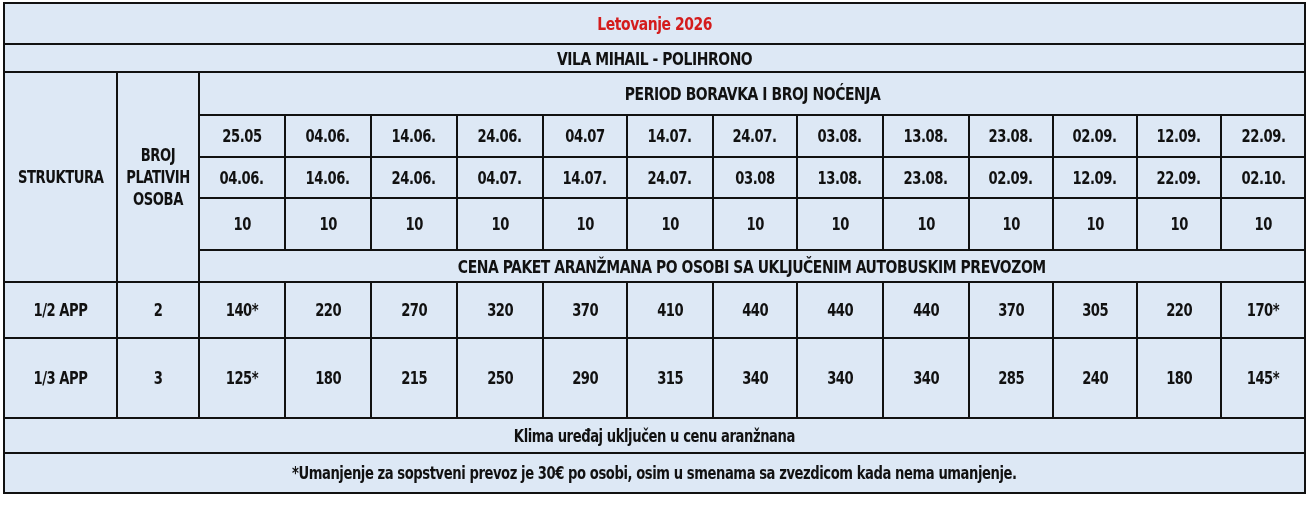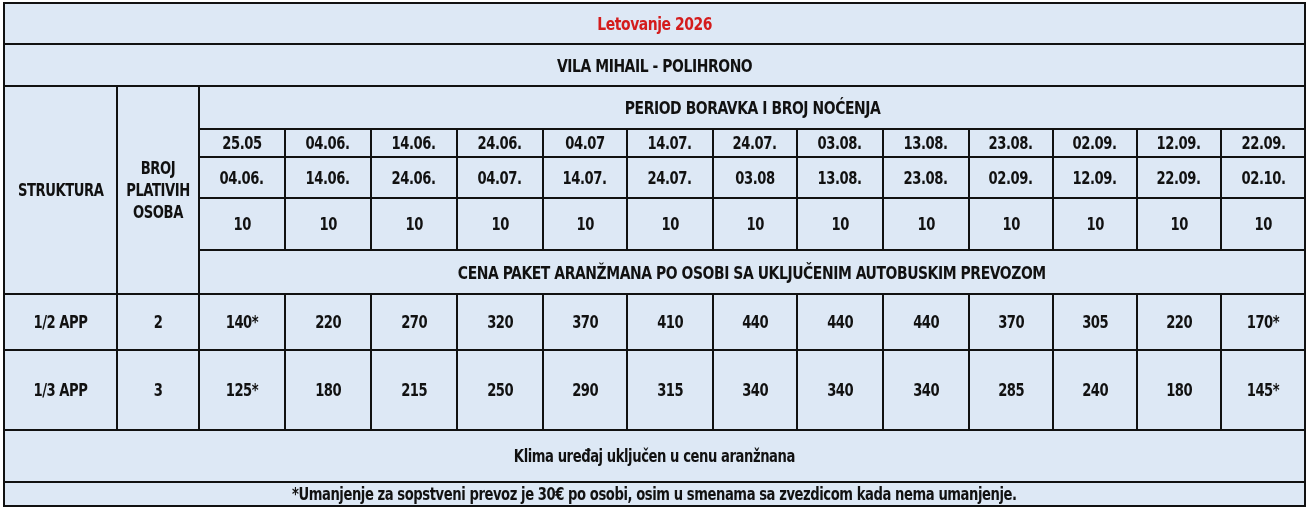--- a/index.html
+++ b/index.html
@@ -63,35 +63,35 @@
       <col style="width:84px">
       <col style="width:84px">
       <col style="width:84px">
     <col style="width:84px">
   </colgroup>
 
   <tbody>
       <tr style="height:41px">
     <td colspan="15"><span class="narrow title">Letovanje 2026</span></td>
   </tr>
-  <tr style="height:42px">
+  <tr style="height:28px">
     <td colspan="15"><span class="narrow sub">VILA MIHAIL - POLIHRONO</span></td>
   </tr>
   <tr style="height:43px">
     <td rowspan="5"><span class="narrow">STRUKTURA</span></td>
     <td rowspan="5">
       <span class="narrow stack">
         <span>BROJ</span>
         <span>PLATIVIH</span>
         <span>OSOBA</span>
       </span>
     </td>
     <td colspan="13"><span class="narrow sub">PERIOD BORAVKA I BROJ NOĆENJA</span></td>
   </tr>
-  <tr style="height:28px">
+  <tr style="height:42px">
     <td class="inner"><span class="narrow">25.05</span></td>
     <td class="inner"><span class="narrow">04.06.</span></td>
     <td class="inner"><span class="narrow">14.06.</span></td>
     <td class="inner"><span class="narrow">24.06.</span></td>
     <td class="inner"><span class="narrow">04.07</span></td>
     <td class="inner"><span class="narrow">14.07.</span></td>
     <td class="inner"><span class="narrow">24.07.</span></td>
     <td class="inner"><span class="narrow">03.08.</span></td>
     <td class="inner"><span class="narrow">13.08.</span></td>
     <td class="inner"><span class="narrow">23.08.</span></td>
@@ -122,21 +122,21 @@
     <td class="inner"><span class="narrow">10</span></td>
     <td class="inner"><span class="narrow">10</span></td>
     <td class="inner"><span class="narrow">10</span></td>
     <td class="inner"><span class="narrow">10</span></td>
     <td class="inner"><span class="narrow">10</span></td>
     <td class="inner"><span class="narrow">10</span></td>
     <td class="inner"><span class="narrow">10</span></td>
     <td class="inner"><span class="narrow">10</span></td>
     <td class="inner"><span class="narrow">10</span></td>
   </tr>
-  <tr style="height:44px">
+  <tr style="height:32px">
     <td colspan="13"><span class="narrow sub">CENA PAKET ARANŽMANA PO OSOBI SA UKLJUČENIM AUTOBUSKIM PREVOZOM</span></td>
   </tr>
 
   <tr style="height:56px">
     <td><span class="narrow">1/2 APP</span></td>
     <td><span class="narrow">2</span></td>
     <td class="inner price"><span class="narrow">140*</span></td>
     <td class="inner price"><span class="narrow">220</span></td>
     <td class="inner price"><span class="narrow">270</span></td>
     <td class="inner price"><span class="narrow">320</span></td>
@@ -161,20 +161,20 @@
     <td class="inner price"><span class="narrow">315</span></td>
     <td class="inner price"><span class="narrow">340</span></td>
     <td class="inner price"><span class="narrow">340</span></td>
     <td class="inner price"><span class="narrow">340</span></td>
     <td class="inner price"><span class="narrow">285</span></td>
     <td class="inner price"><span class="narrow">240</span></td>
     <td class="inner price"><span class="narrow">180</span></td>
     <td class="inner price"><span class="narrow">145*</span></td>
   </tr>
 
-  <tr style="height:52px">
+  <tr style="height:35px">
     <td colspan="15"><span class="narrow note">Klima uređaj uključen u cenu aranžnana</span></td>
   </tr>
-  <tr style="height:24px">
+  <tr style="height:40px">
     <td colspan="15"><span class="narrow note">*Umanjenje za sopstveni prevoz je 30€ po osobi, osim u smenama sa zvezdicom kada nema umanjenje.</span></td>
   </tr>
 </tbody>
   </table>
 
 </body></html>

